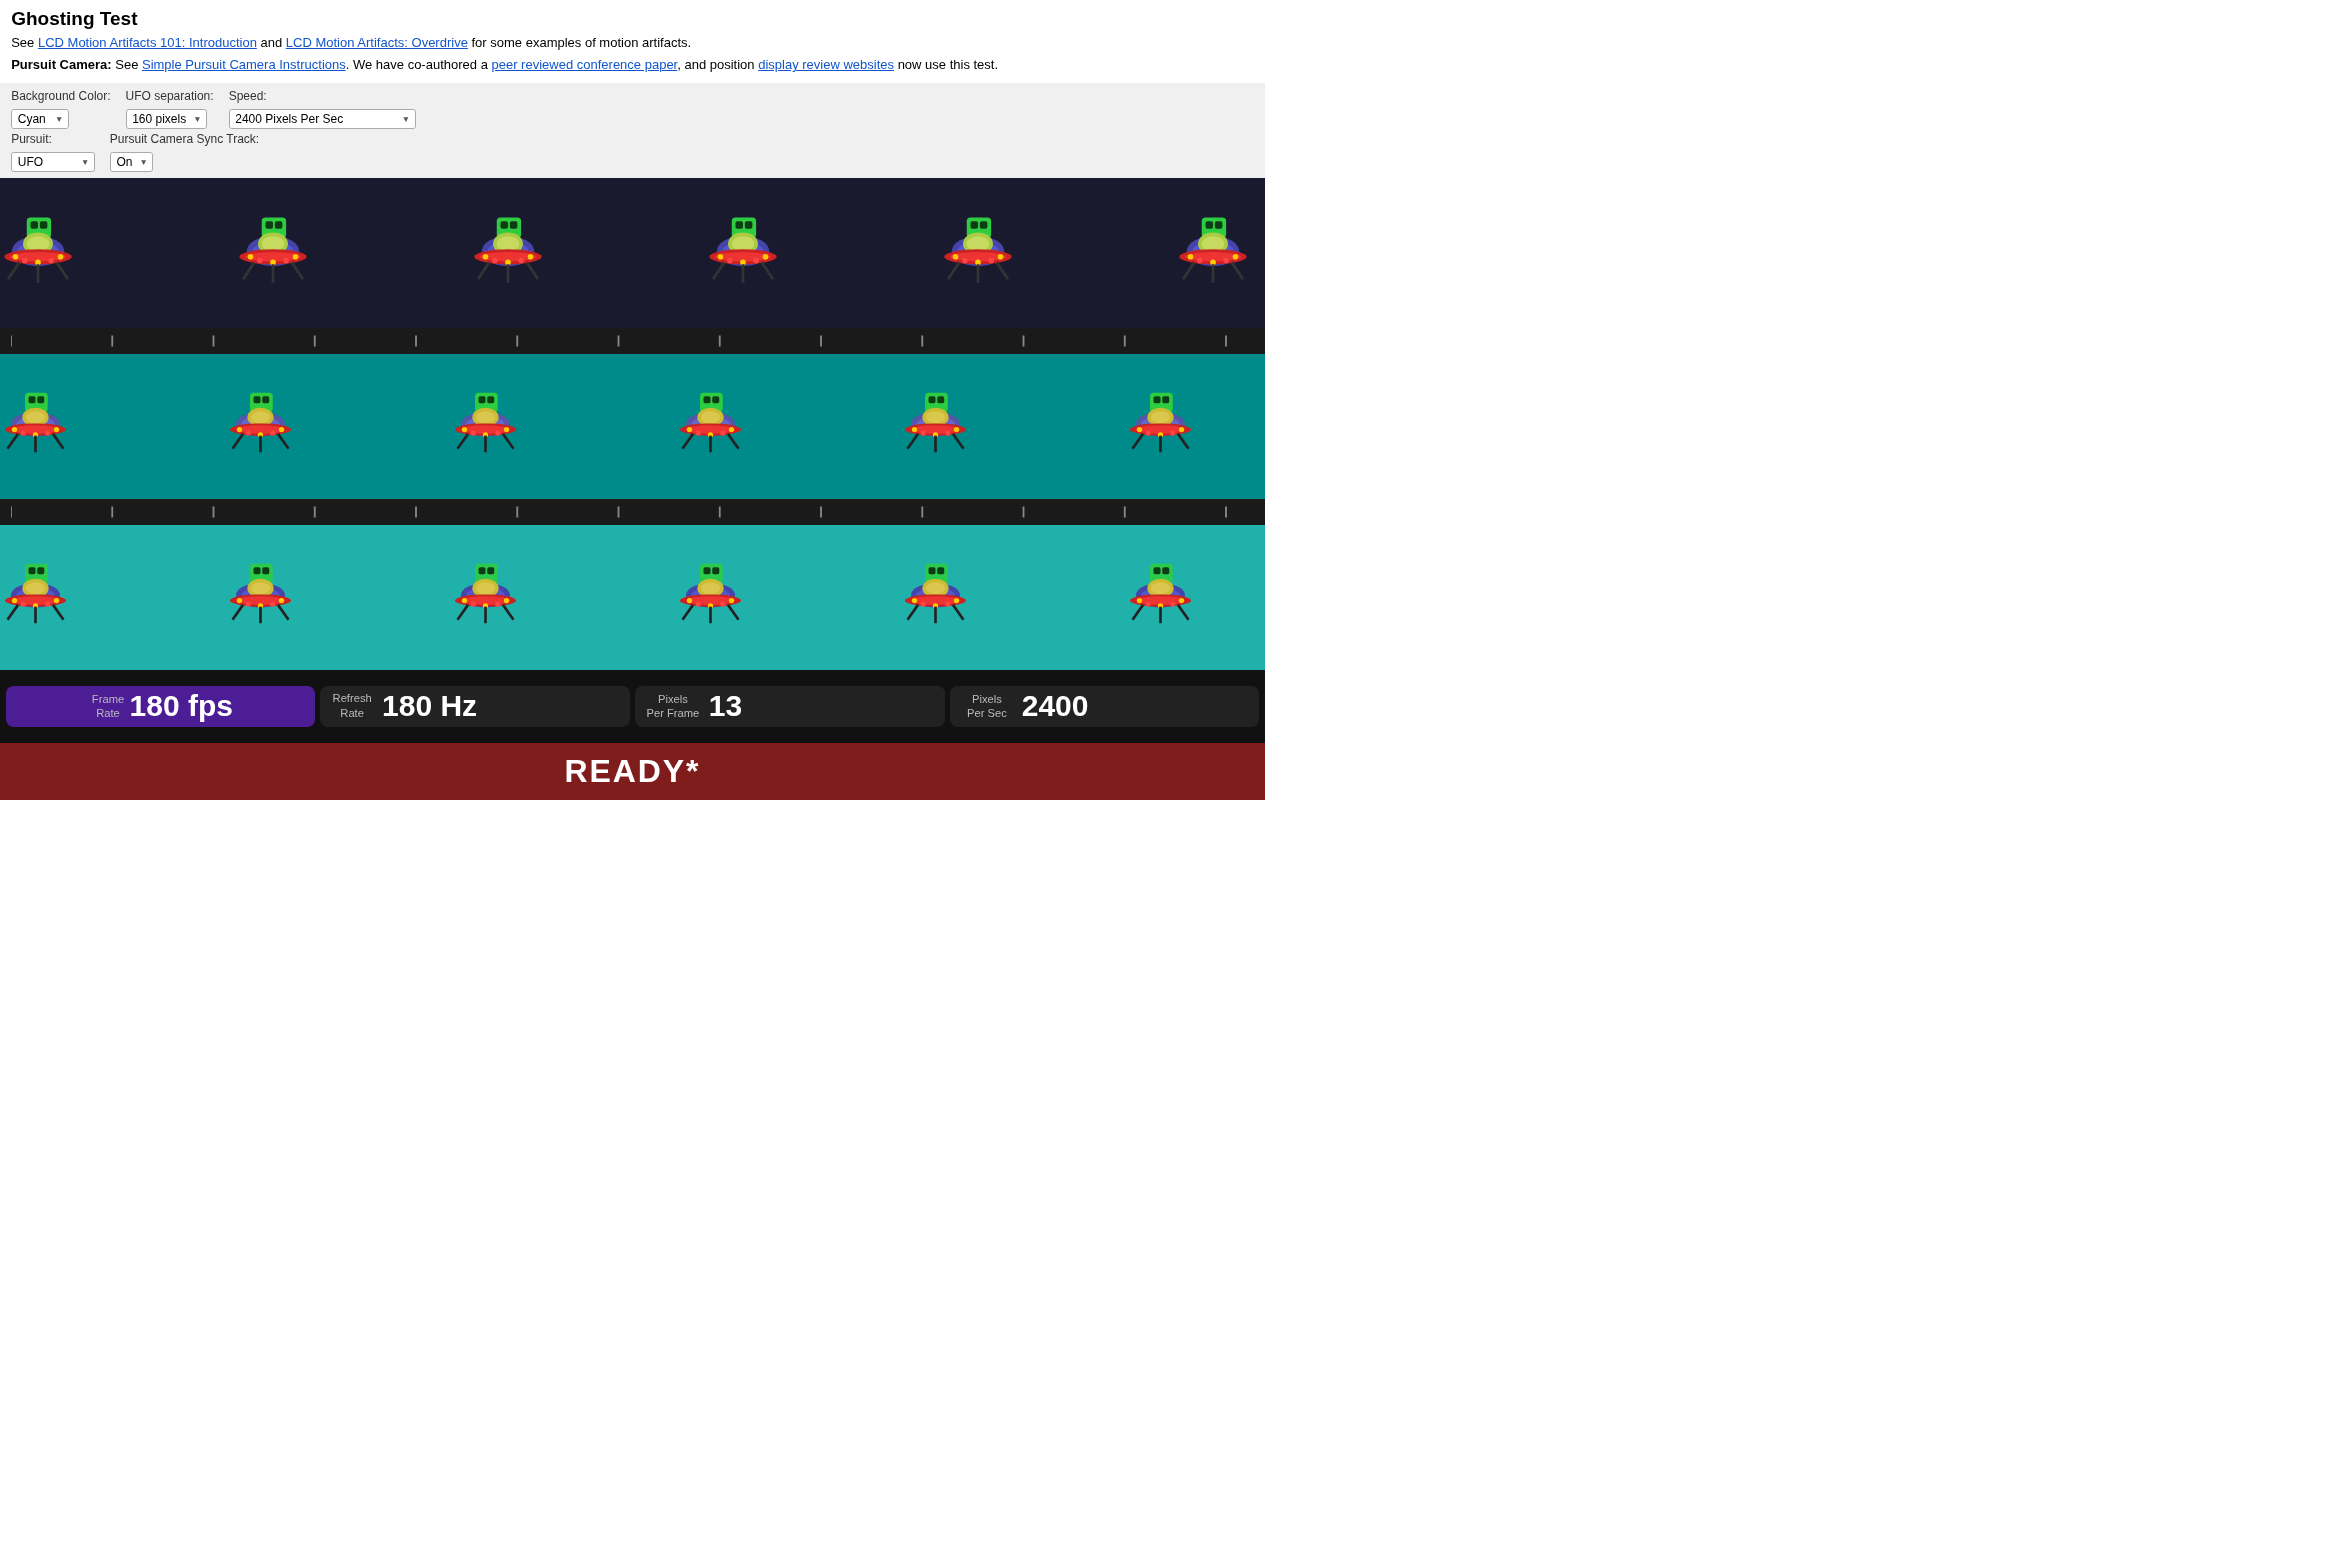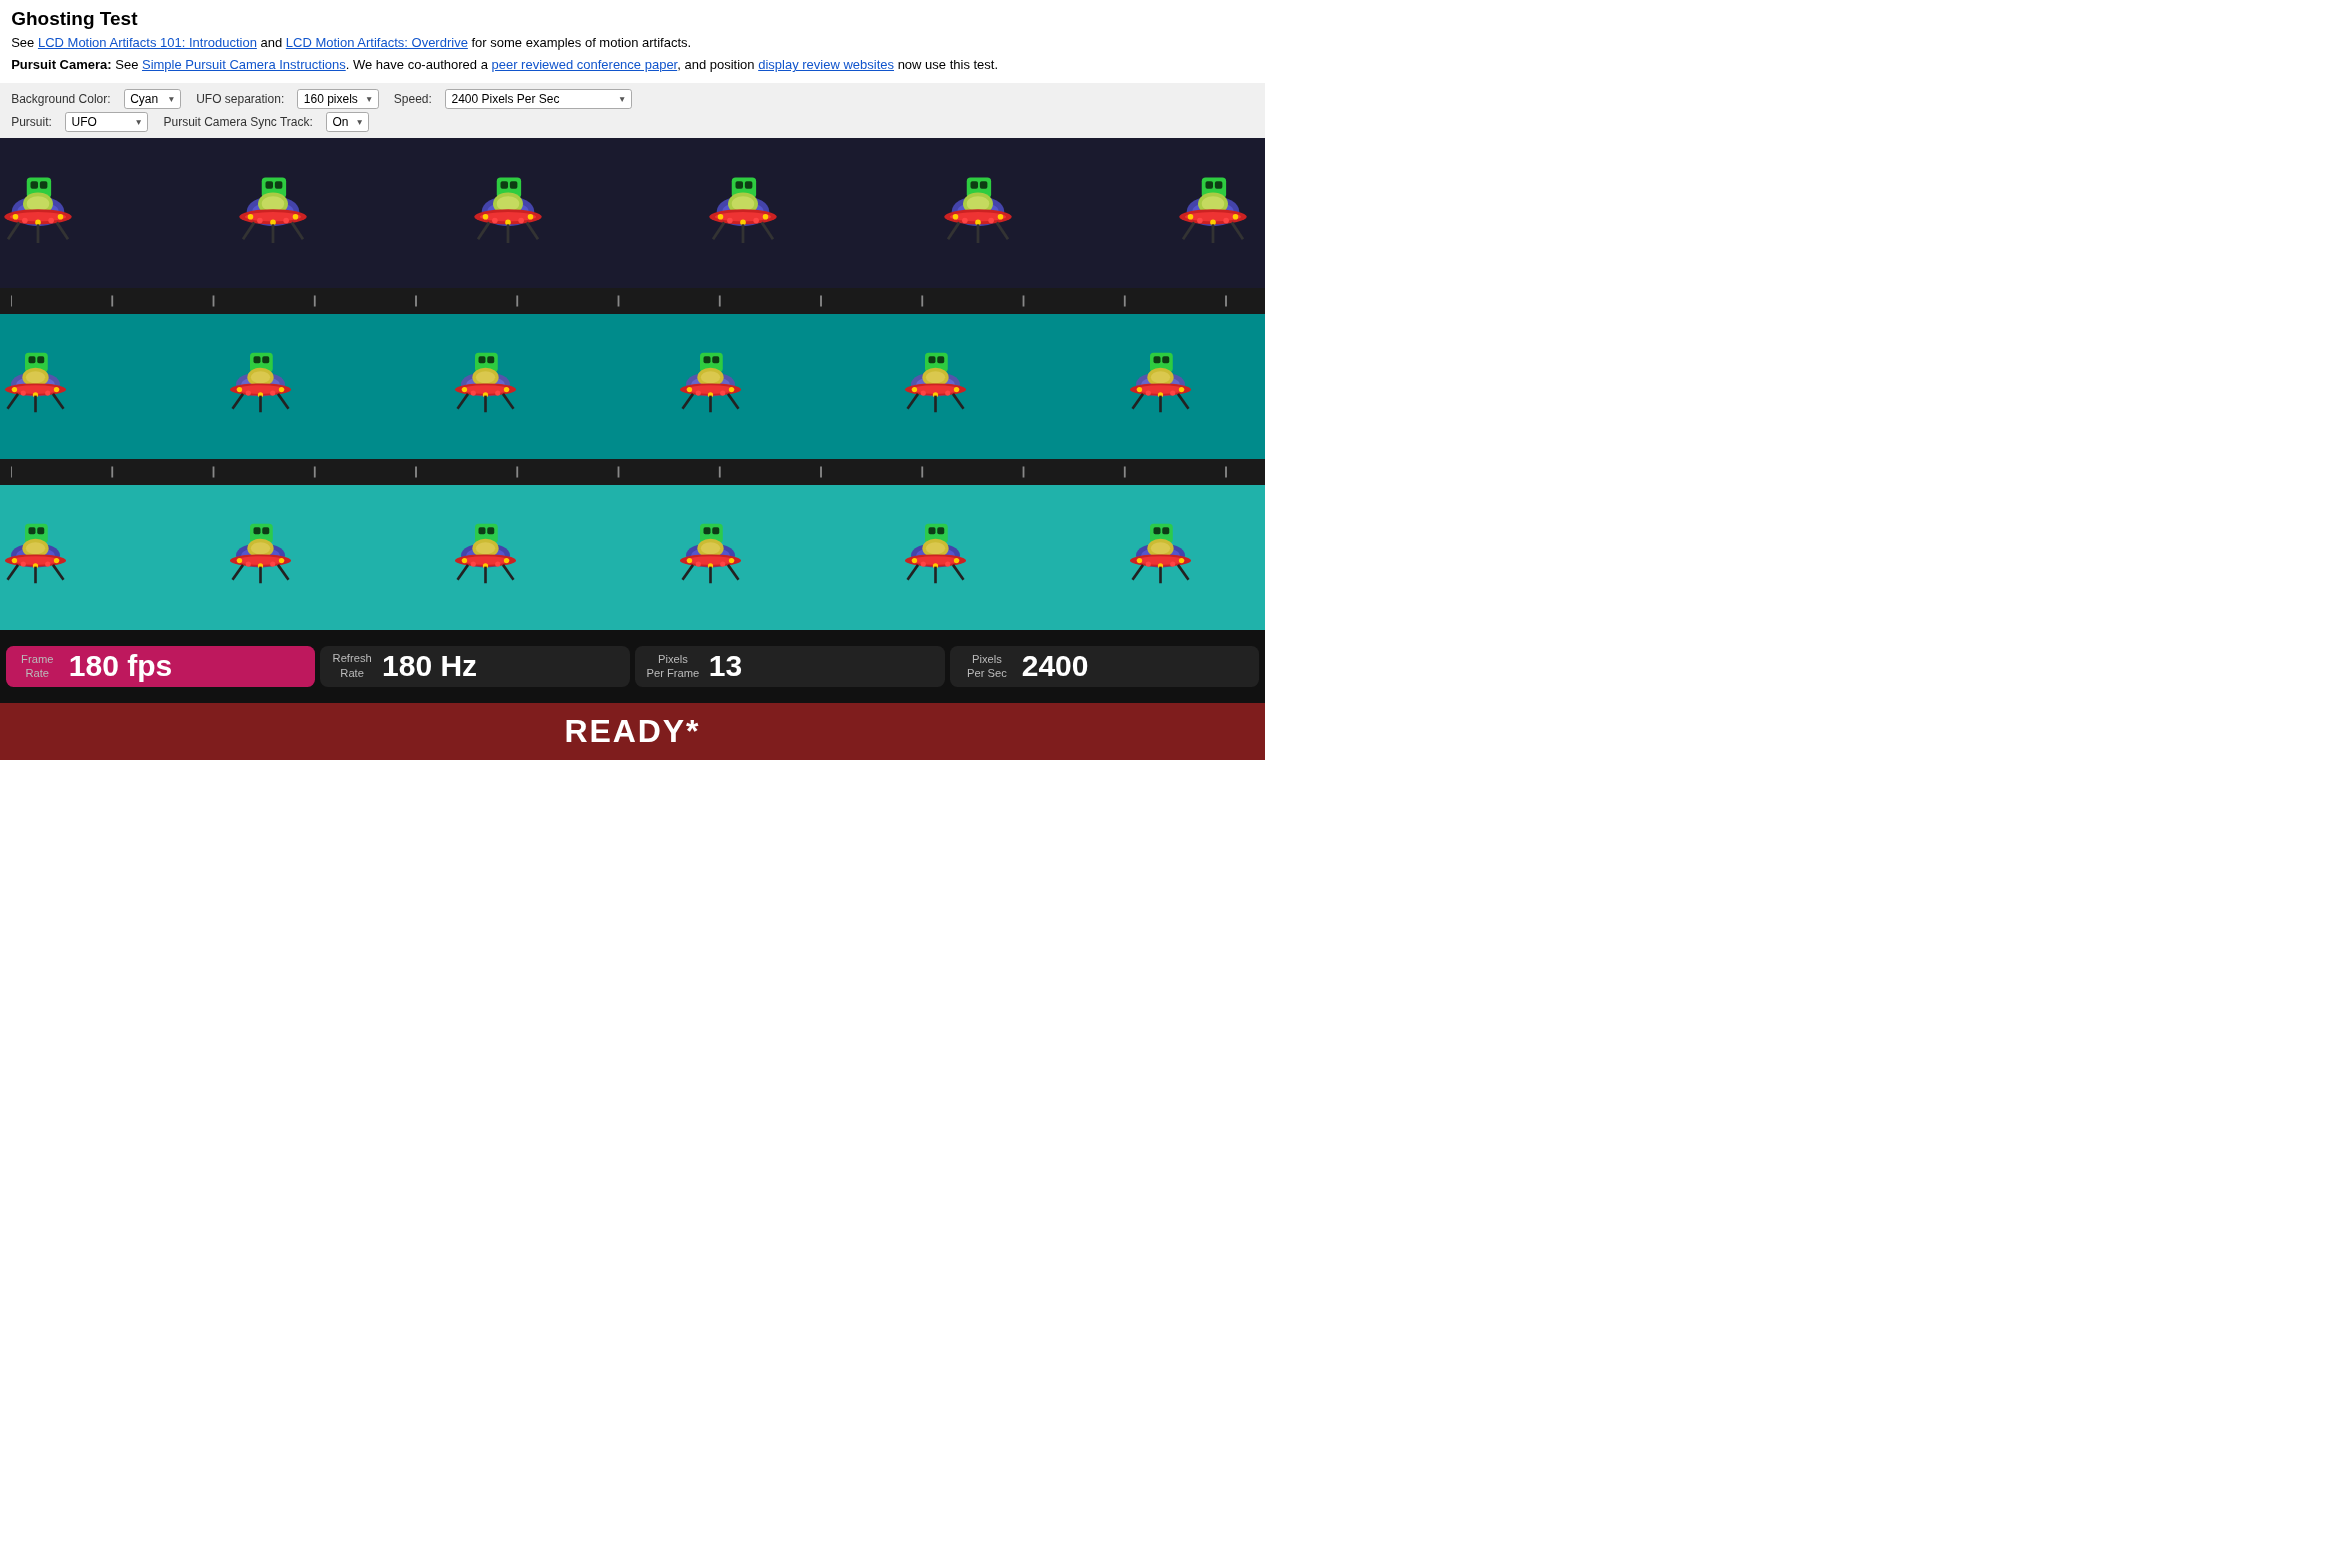--- a/index.html
+++ b/index.html
@@ -45,22 +45,23 @@
       gap: 3.7px;
     }
     .controls-row {
       display: flex;
       align-items: center;
       gap: 15px;
       flex-wrap: wrap;
     }
     .control-group {
       display: flex;
-      align-items: center;
-      gap: 13px;
+      align-items: flex-start;
+      gap: 6px;
+      flex-direction: column;
     }
     .control-label {
       font-size: 12px;
       color: #333;
     }
     .control-select {
       font-size: 12px;
       padding: 1.9px 5.6px;
       border: 0.9px solid #aaa;
       border-radius: 2.8px;
@@ -615,21 +616,21 @@
       <circle cx="74" cy="44" r="3" fill="#ffcc00"></circle>
       <line x1="30" y1="49" x2="18" y2="66" stroke="#222" stroke-width="3"></line>
       <line x1="50" y1="51" x2="50" y2="70" stroke="#222" stroke-width="3"></line>
       <line x1="70" y1="49" x2="82" y2="66" stroke="#222" stroke-width="3"></line>
     </svg>
 
   </div>
 </div>
 
 <div class="stats-bar" style="background:#111; display:flex; padding:5.6px; gap:5.6px; height:73px; align-items:center;">
-  <div class="stat-block" style="display:flex; align-items:center; background:#be185d; border-radius:7.5px; flex:1; padding:5.6px 11.2px; gap:11px;">
+  <div class="stat-block" style="display:flex; align-items:center; background:#4c1d95; border-radius:7.5px; flex:1; padding:5.6px 11.2px; gap:1px;justify-content:center;">
     <span class="stat-label" style="font-size:11.2px; color:#bbb; text-align:center; line-height:1.3; min-width:41px;">Frame<br>Rate</span>
     <span class="stat-value" style="font-size:30px; font-weight:bold; color:#fff; line-height:1;">180 fps</span>
   </div>
   <div class="stat-block" style="display:flex; align-items:flex-start; background:#222; border-radius:8px; flex:1; padding:5.6px 11.2px; gap:9.4px;">
     <span class="stat-label" style="font-size:11.2px; color:#bbb; text-align:center; line-height:1.3; min-width:41px;">Refresh<br>Rate</span>
     <span class="stat-value" style="font-size:30px; font-weight:bold; color:#fff; line-height:1;">180 Hz</span>
   </div>
   <div class="stat-block" style="display:flex; align-items:center; background:#222; border-radius:7.5px; flex:1; padding:5.6px 11.2px; gap:9.4px;">
     <span class="stat-label" style="font-size:11.2px; color:#bbb; text-align:center; line-height:1.3; min-width:51px;">Pixels<br>Per Frame</span>
     <span class="stat-value" style="font-size:30px; font-weight:bold; color:#fff; line-height:1;">13</span>

